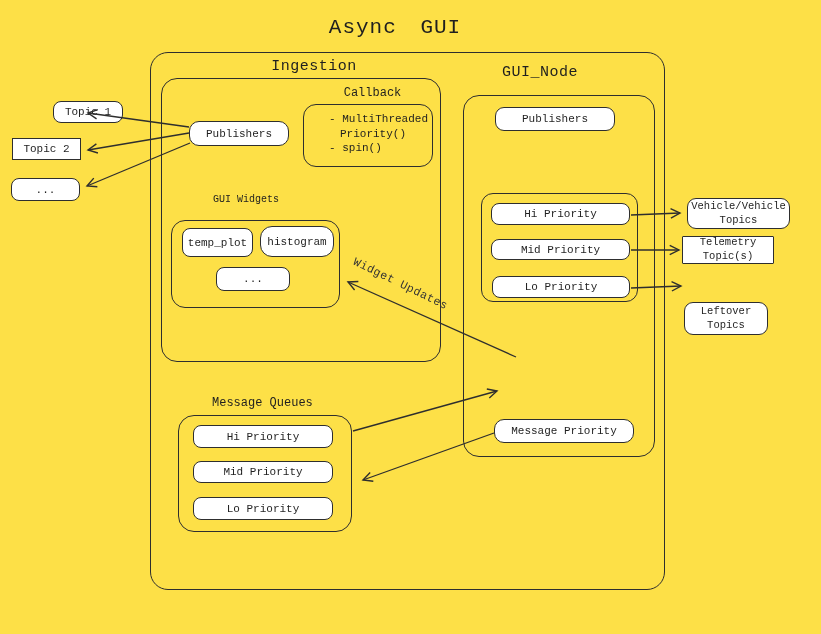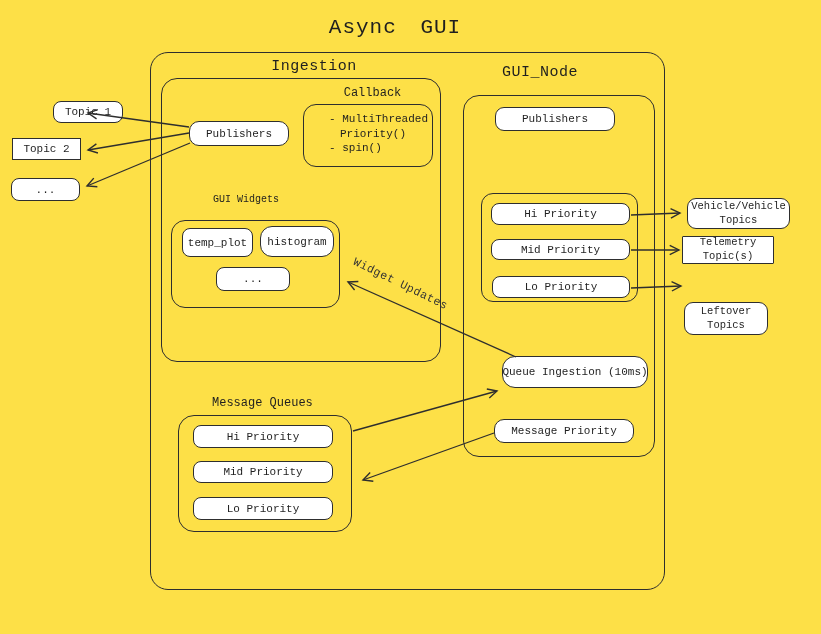--- a/index.html
+++ b/index.html
@@ -121,21 +121,20 @@
   <div class="node" style="left:193px; top:461px; width:140px; height:22px; border-radius:8px;">Mid Priority</div>
   <div class="node" style="left:193px; top:497px; width:140px; height:23px; border-radius:8px;">Lo Priority</div>
 
   <div class="node" style="left:495px; top:107px; width:120px; height:24px; border-radius:9px;">Publishers</div>
 
   <div class="frame" style="left:481px; top:193px; width:157px; height:109px; border-radius:12px;"></div>
   <div class="node" style="left:491px; top:203px; width:139px; height:22px; border-radius:8px;">Hi Priority</div>
   <div class="node" style="left:491px; top:239px; width:139px; height:21px; border-radius:8px;">Mid Priority</div>
   <div class="node" style="left:492px; top:276px; width:138px; height:22px; border-radius:8px;">Lo Priority</div>
 
-  <div class="node" style="left:502px; top:356px; width:146px; height:32px; border-radius:13px;">Queue Ingestion (10ms)</div>
   <div class="node" style="left:494px; top:419px; width:140px; height:24px; border-radius:10px;">Message Priority</div>
 
   <div class="node wrap" style="left:687px; top:198px; width:103px; height:31px; border-radius:9px;">Vehicle/Vehicle Topics</div>
   <div class="node wrap" style="left:682px; top:236px; width:92px; height:28px; border-radius:1px;">Telemetry Topic(s)</div>
   <div class="node wrap" style="left:684px; top:264px; width:84px; height:33px; border-radius:9px;margin-top:38px;">Leftover Topics</div>
 
   <div class="widget-updates">Widget Updates</div>
 
   <svg class="arrows" width="821" height="634" viewBox="0 0 821 634">
     <defs>

